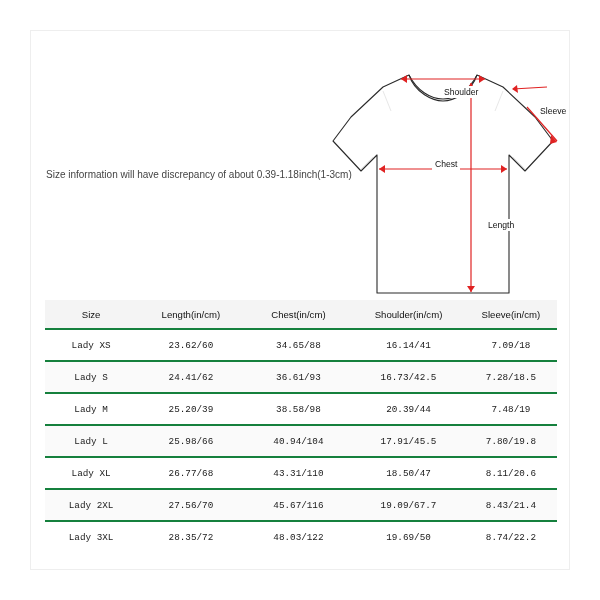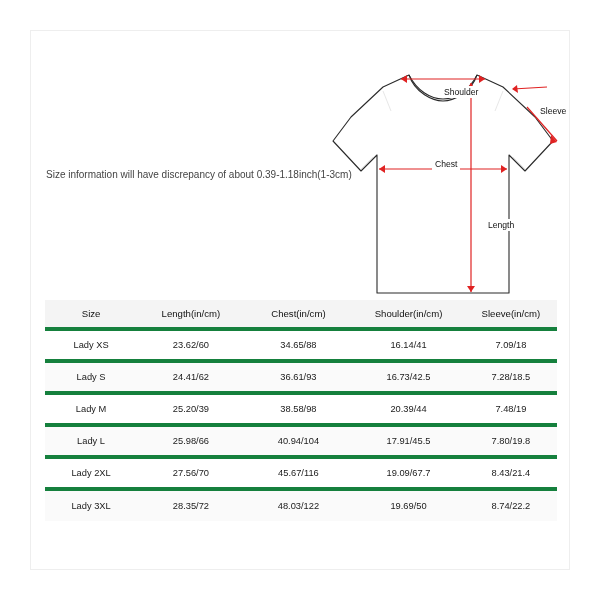--- a/index.html
+++ b/index.html
@@ -75,21 +75,22 @@
     color: #111111;
     height: 29px;
     text-align: center;
     border: none;
   }
   tbody td {
     font-size: 9.3px;
     color: #1a1a1a;
     height: 32px;
     text-align: center;
-    border-top: 4px solid #15803d;
+    border-top: 2px solid #15803d;
+    font-family: Liberation Mono, monospace;
   }
   tbody tr:nth-child(even) td { background: #fafafa; }
   tbody tr:nth-child(odd) td { background: #ffffff; }
   col.c0 { width: 18%; }
   col.c1 { width: 21%; }
   col.c2 { width: 21%; }
   col.c3 { width: 22%; }
   col.c4 { width: 18%; }
 </style>
 </head>
@@ -190,20 +191,27 @@
             <td>7.48/19</td>
           </tr>
           <tr>
             <td>Lady L</td>
             <td>25.98/66</td>
             <td>40.94/104</td>
             <td>17.91/45.5</td>
             <td>7.80/19.8</td>
           </tr>
           <tr>
+            <td>Lady XL</td>
+            <td>26.77/68</td>
+            <td>43.31/110</td>
+            <td>18.50/47</td>
+            <td>8.11/20.6</td>
+          </tr>
+          <tr>
             <td>Lady 2XL</td>
             <td>27.56/70</td>
             <td>45.67/116</td>
             <td>19.09/67.7</td>
             <td>8.43/21.4</td>
           </tr>
           <tr>
             <td>Lady 3XL</td>
             <td>28.35/72</td>
             <td>48.03/122</td>

